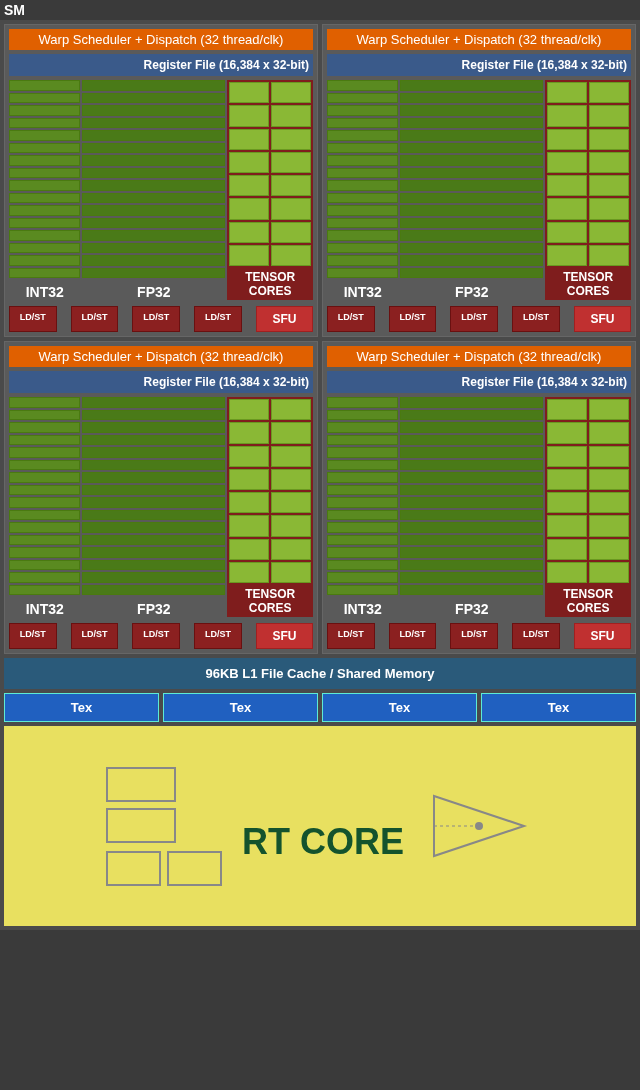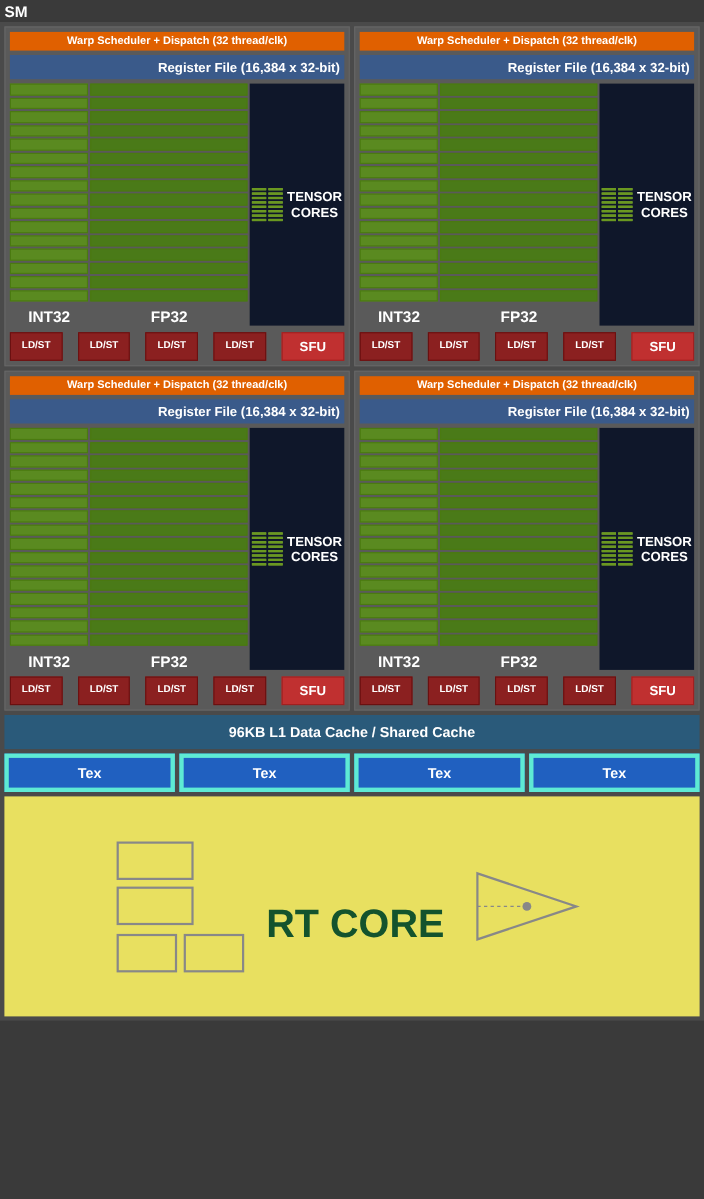--- a/index.html
+++ b/index.html
@@ -27,22 +27,22 @@
       margin-bottom: 4px;
     }
     .quadrant {
       background: #5a5a5a;
       border: 1px solid #666;
       padding: 4px;
     }
     .warp-scheduler {
       background: #e06000;
       text-align: center;
-      font-size: 10px;
-      font-weight: bold;
+      font-size: 13px;
+      font-weight: normal;
       color: white;
       padding: 3px 2px;
       margin-bottom: 4px;
     }
     .register-file {
       background: #3a5a8a;
       text-align: right;
       font-size: 12px;
       font-weight: bold;
       color: white;
@@ -63,24 +63,25 @@
     }
     .core-cell {
       flex: 1;
       background: #5a8a20;
       border: 1px solid #4a7a10;
     }
     .core-cell.darker {
       background: #4a7a18;
     }
     .tensor-col {
-      background: #0f172a;
+      background: #7f1d1d;
       display: flex;
       align-items: center;
       justify-content: center;
+      flex-direction: column;
       font-size: 14px;
       font-weight: bold;
       color: white;
       text-align: center;
       position: relative;
     }
     .ldst-row {
       display: grid;
       grid-template-columns: 1fr 1fr 1fr 1fr 1.2fr;
       gap: 14px;
@@ -118,21 +119,21 @@
       gap: 4px;
       margin-bottom: 4px;
     }
     .tex-cell {
       background: #2060c0;
       text-align: center;
       font-size: 13px;
       font-weight: bold;
       color: white;
       padding: 6px;
-      border: 4px solid #5eead4;
+      border: 1px solid #5eead4;
     }
     .rt-core-section {
       background: #e8e060;
       padding: 16px;
       min-height: 200px;
       display: flex;
       align-items: center;
       justify-content: center;
       gap: 20px;
     }
@@ -456,21 +457,21 @@
         <div class="ldst-row">
           <div class="ldst-cell">LD/ST</div>
           <div class="ldst-cell">LD/ST</div>
           <div class="ldst-cell">LD/ST</div>
           <div class="ldst-cell">LD/ST</div>
           <div class="sfu-cell">SFU</div>
         </div>
       </div>
     </div>
 
-    <div class="l1-cache">96KB L1 Data Cache / Shared Cache</div>
+    <div class="l1-cache">96KB L1 File Cache / Shared Memory</div>
 
     <div class="tex-row">
       <div class="tex-cell">Tex</div>
       <div class="tex-cell">Tex</div>
       <div class="tex-cell">Tex</div>
       <div class="tex-cell">Tex</div>
     </div>
 
     <div class="rt-core-section">
 

